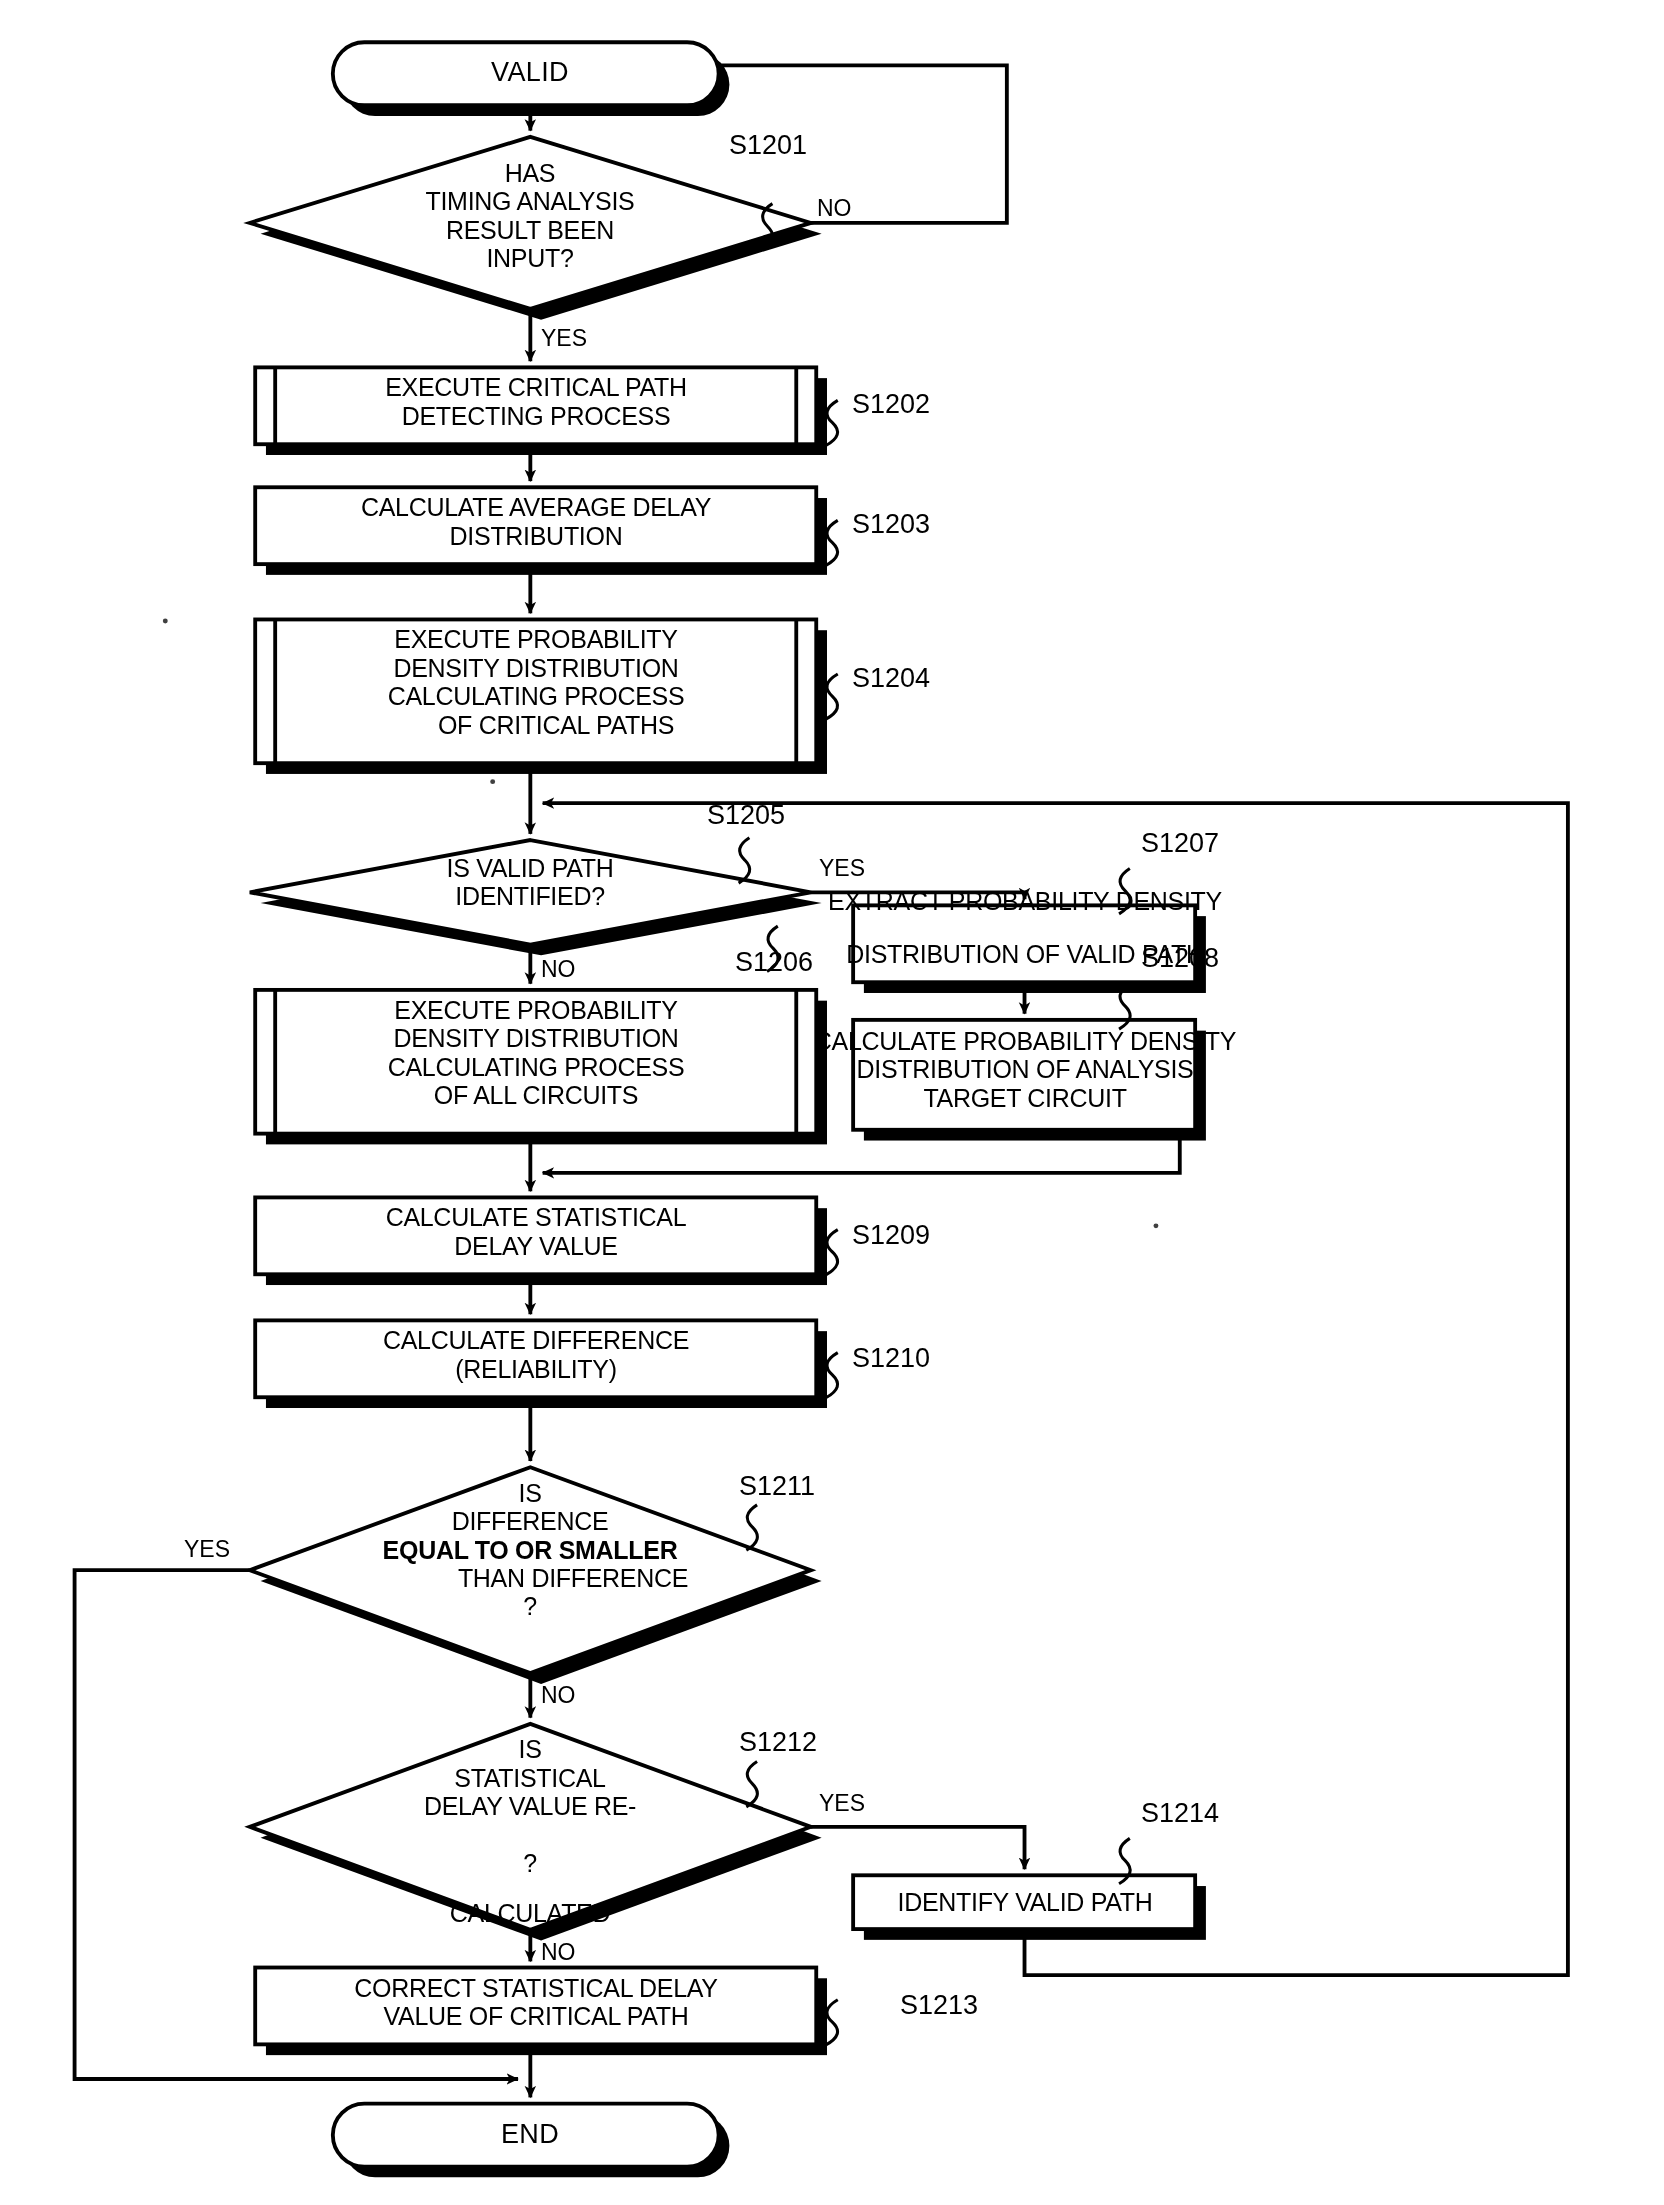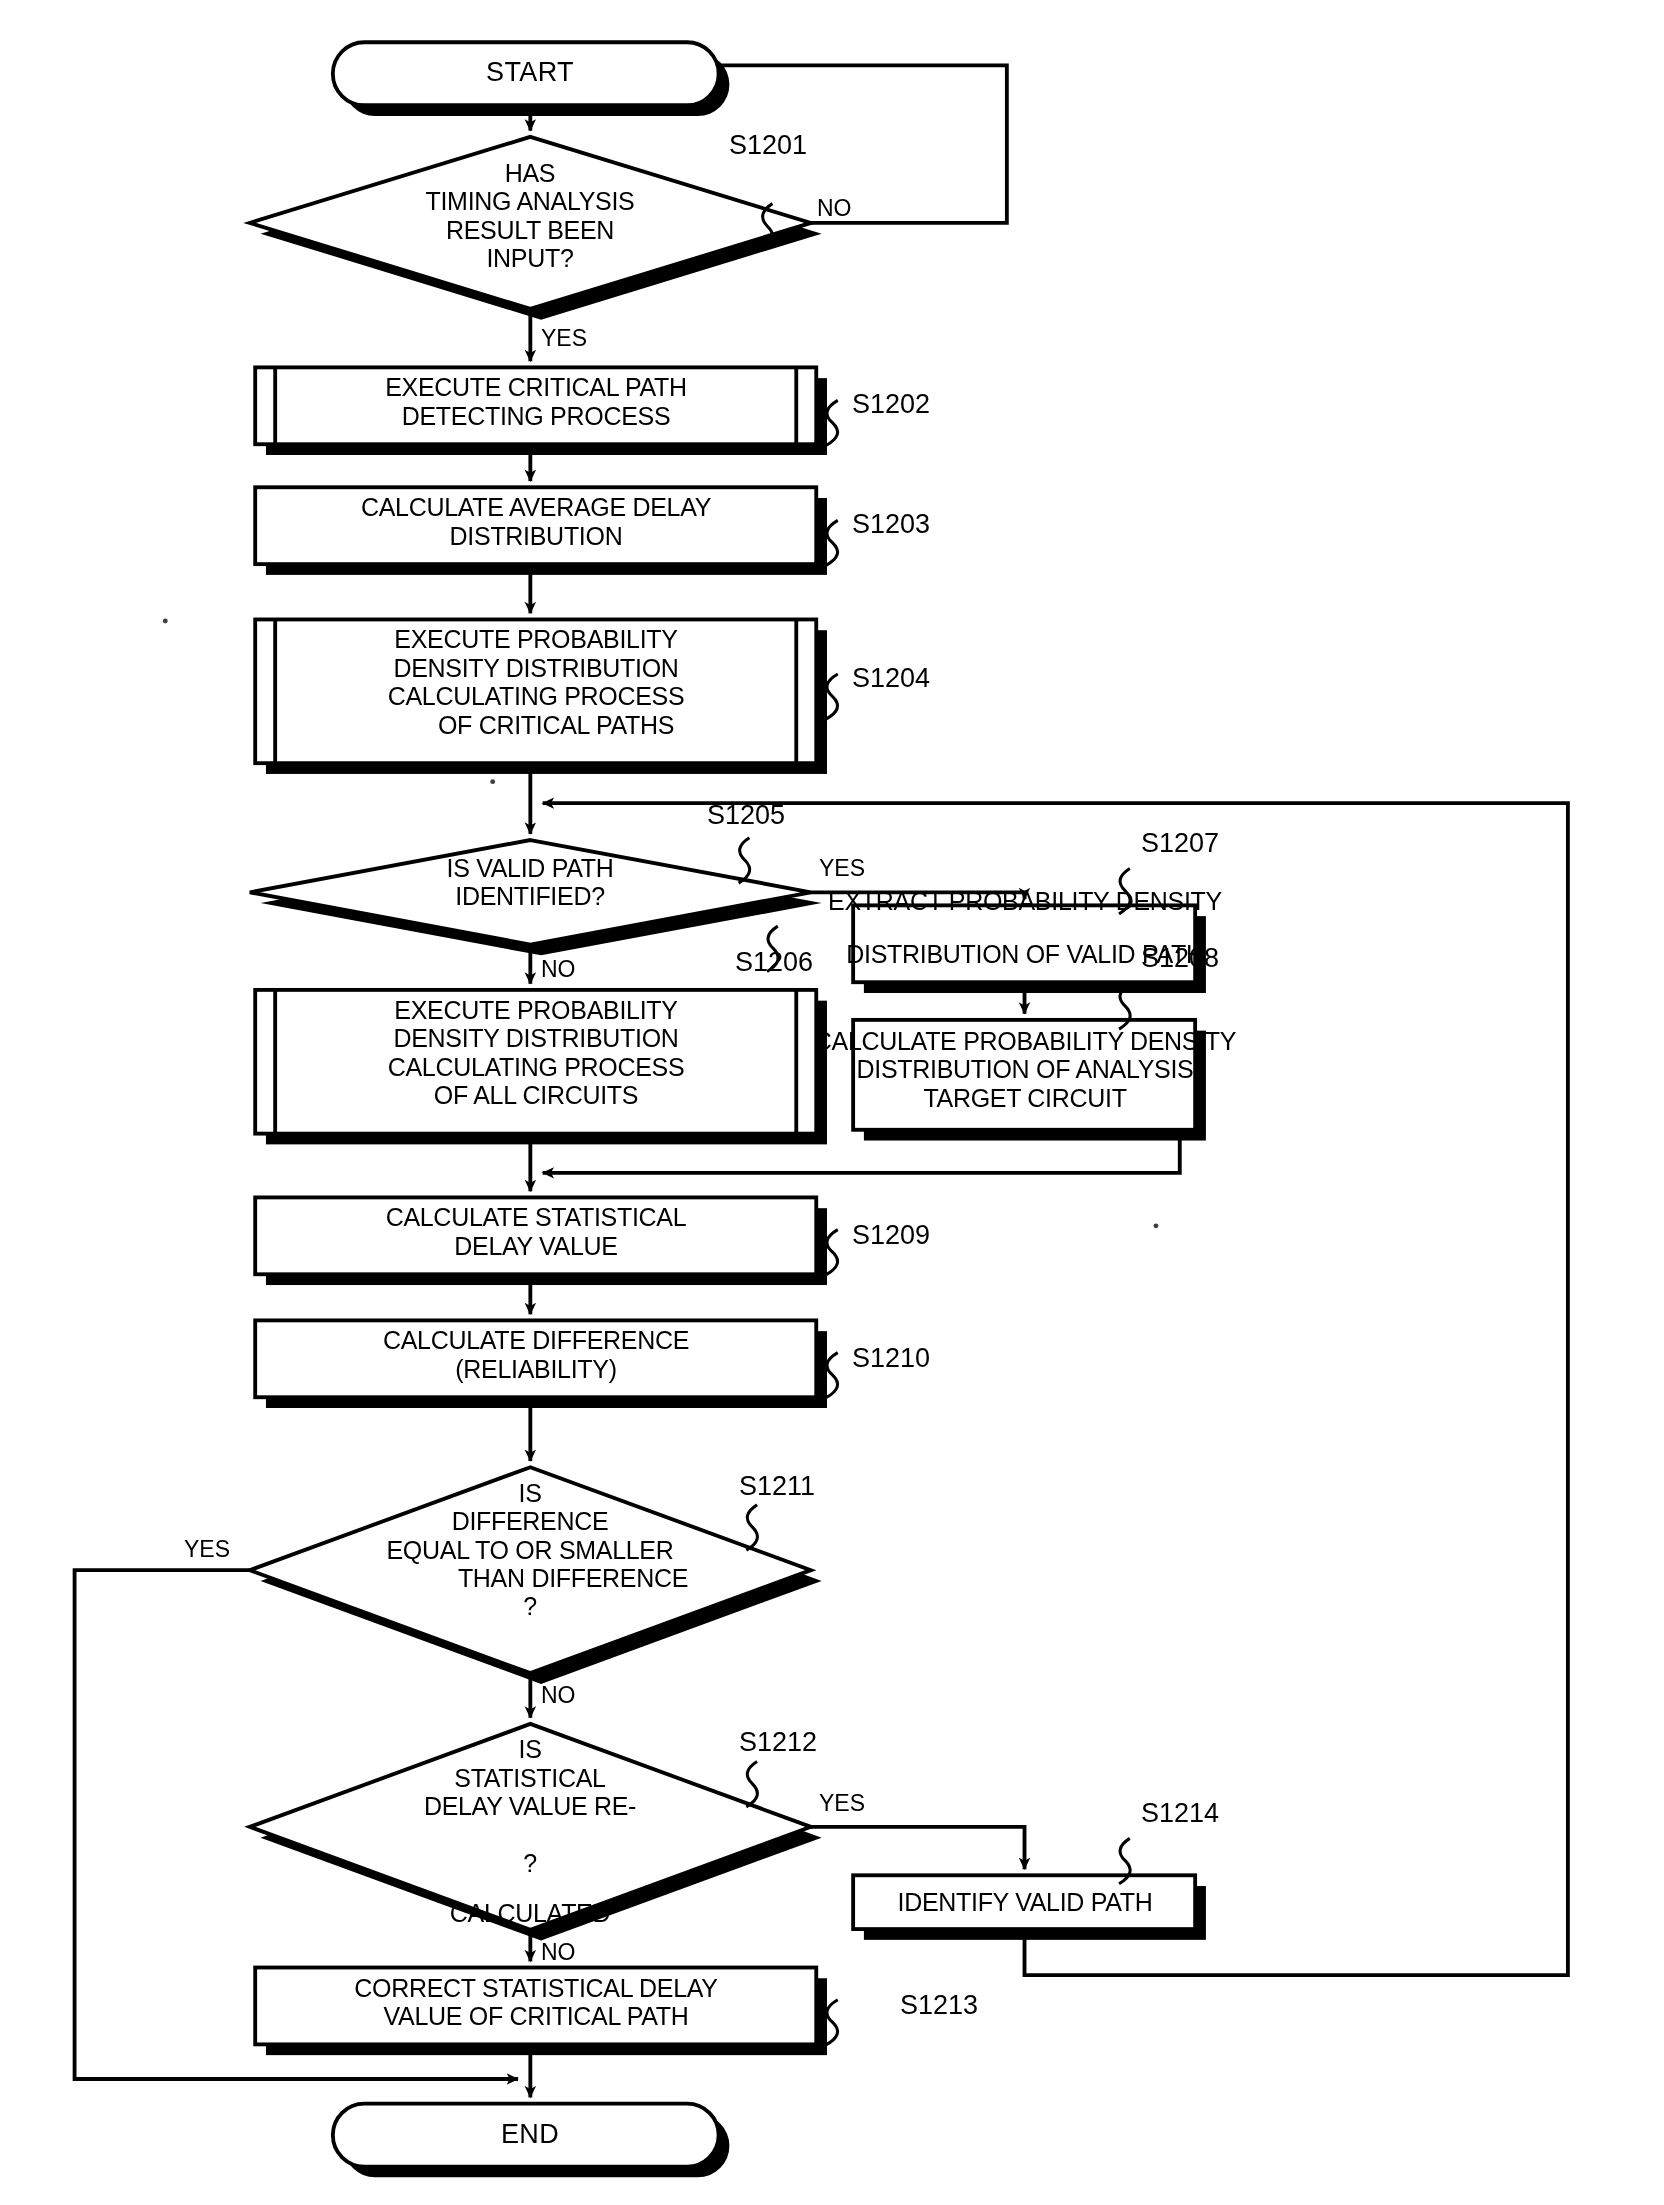--- a/index.html
+++ b/index.html
@@ -152,21 +152,21 @@
     <path d="M1090,2602 q-24,14 -7,29 q17,16 -9,30"></path>
   </g>
 
   <g fill="#000" opacity="0.75">
     <circle cx="215" cy="808" r="3.2"></circle>
     <circle cx="641" cy="1017" r="3.2"></circle>
     <circle cx="1504" cy="1595" r="3.2"></circle>
   </g>
 </svg>
 
-<div class="lbl term-text ctr" style="left:530px;top:58px;">START</div>
+<div class="lbl term-text ctr" style="left:530px;top:58px;">VALID</div>
 
 <div class="lbl node-text ctr" style="left:530px;top:160px;">HAS</div>
 <div class="lbl node-text ctr" style="left:530px;top:188px;">TIMING ANALYSIS</div>
 <div class="lbl node-text ctr" style="left:530px;top:217px;">RESULT BEEN</div>
 <div class="lbl node-text ctr" style="left:530px;top:245px;">INPUT?</div>
 <div class="lbl ref" style="left:729px;top:131px;">S1201</div>
 <div class="lbl yn" style="left:817px;top:196px;">NO</div>
 <div class="lbl yn" style="left:541px;top:326px;">YES</div>
 
 <div class="lbl node-text ctr" style="left:536px;top:374px;">EXECUTE CRITICAL PATH</div>
@@ -207,21 +207,21 @@
 <div class="lbl node-text ctr" style="left:536px;top:1204px;">CALCULATE STATISTICAL</div>
 <div class="lbl node-text ctr" style="left:536px;top:1233px;">DELAY VALUE</div>
 <div class="lbl ref" style="left:852px;top:1221px;">S1209</div>
 
 <div class="lbl node-text ctr" style="left:536px;top:1327px;">CALCULATE DIFFERENCE</div>
 <div class="lbl node-text ctr" style="left:536px;top:1356px;">(RELIABILITY)</div>
 <div class="lbl ref" style="left:852px;top:1344px;">S1210</div>
 
 <div class="lbl node-text ctr" style="left:530px;top:1480px;">IS</div>
 <div class="lbl node-text ctr" style="left:530px;top:1508px;">DIFFERENCE</div>
-<div class="lbl node-text ctr" style="left:530px;top:1537px;">EQUAL TO OR SMALLER</div>
+<div class="lbl node-text ctr" style="left:530px;top:1537px;font-weight:bold;">EQUAL TO OR SMALLER</div>
 <div class="lbl node-text ctr" style="left:530px;top:1565px;margin-left:43px;">THAN DIFFERENCE</div>
 <div class="lbl node-text ctr" style="left:530px;top:1593px;">?</div>
 <div class="lbl ref" style="left:739px;top:1472px;">S1211</div>
 <div class="lbl yn" style="left:184px;top:1537px;">YES</div>
 <div class="lbl yn" style="left:541px;top:1683px;">NO</div>
 
 <div class="lbl node-text ctr" style="left:530px;top:1736px;">IS</div>
 <div class="lbl node-text ctr" style="left:530px;top:1765px;">STATISTICAL</div>
 <div class="lbl node-text ctr" style="left:530px;top:1793px;">DELAY VALUE RE-</div>
 <div class="lbl node-text ctr" style="left:530px;top:1900px;">CALCULATED</div>

